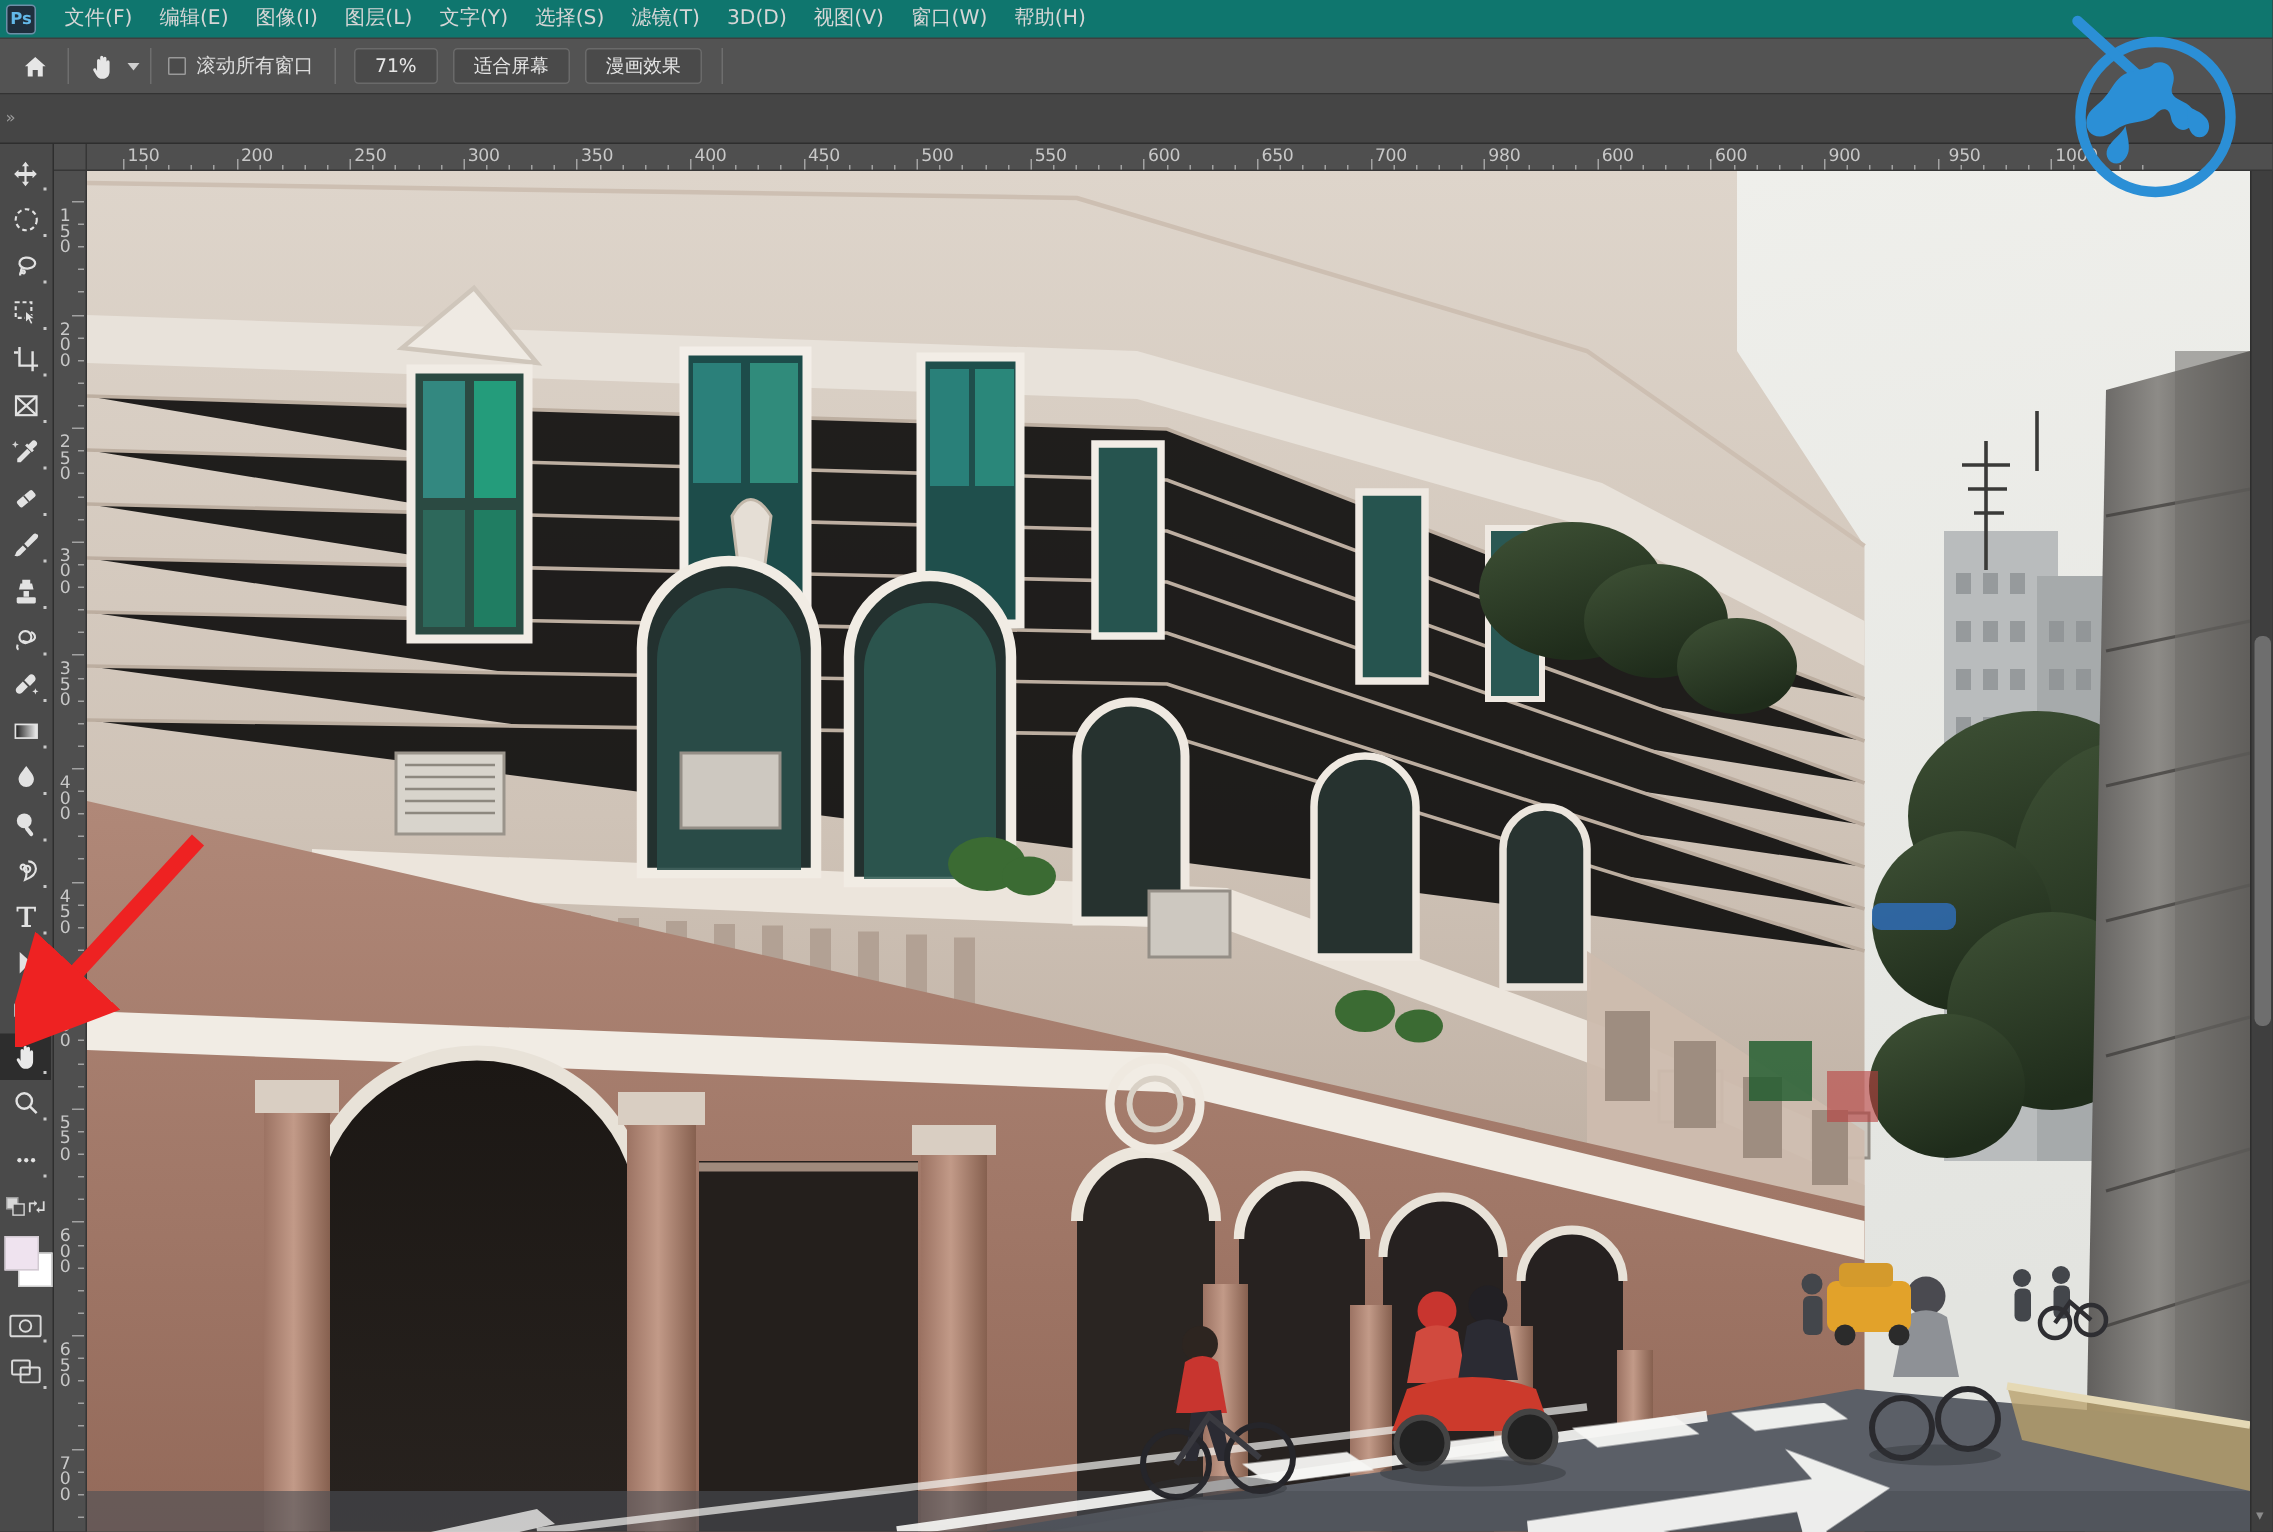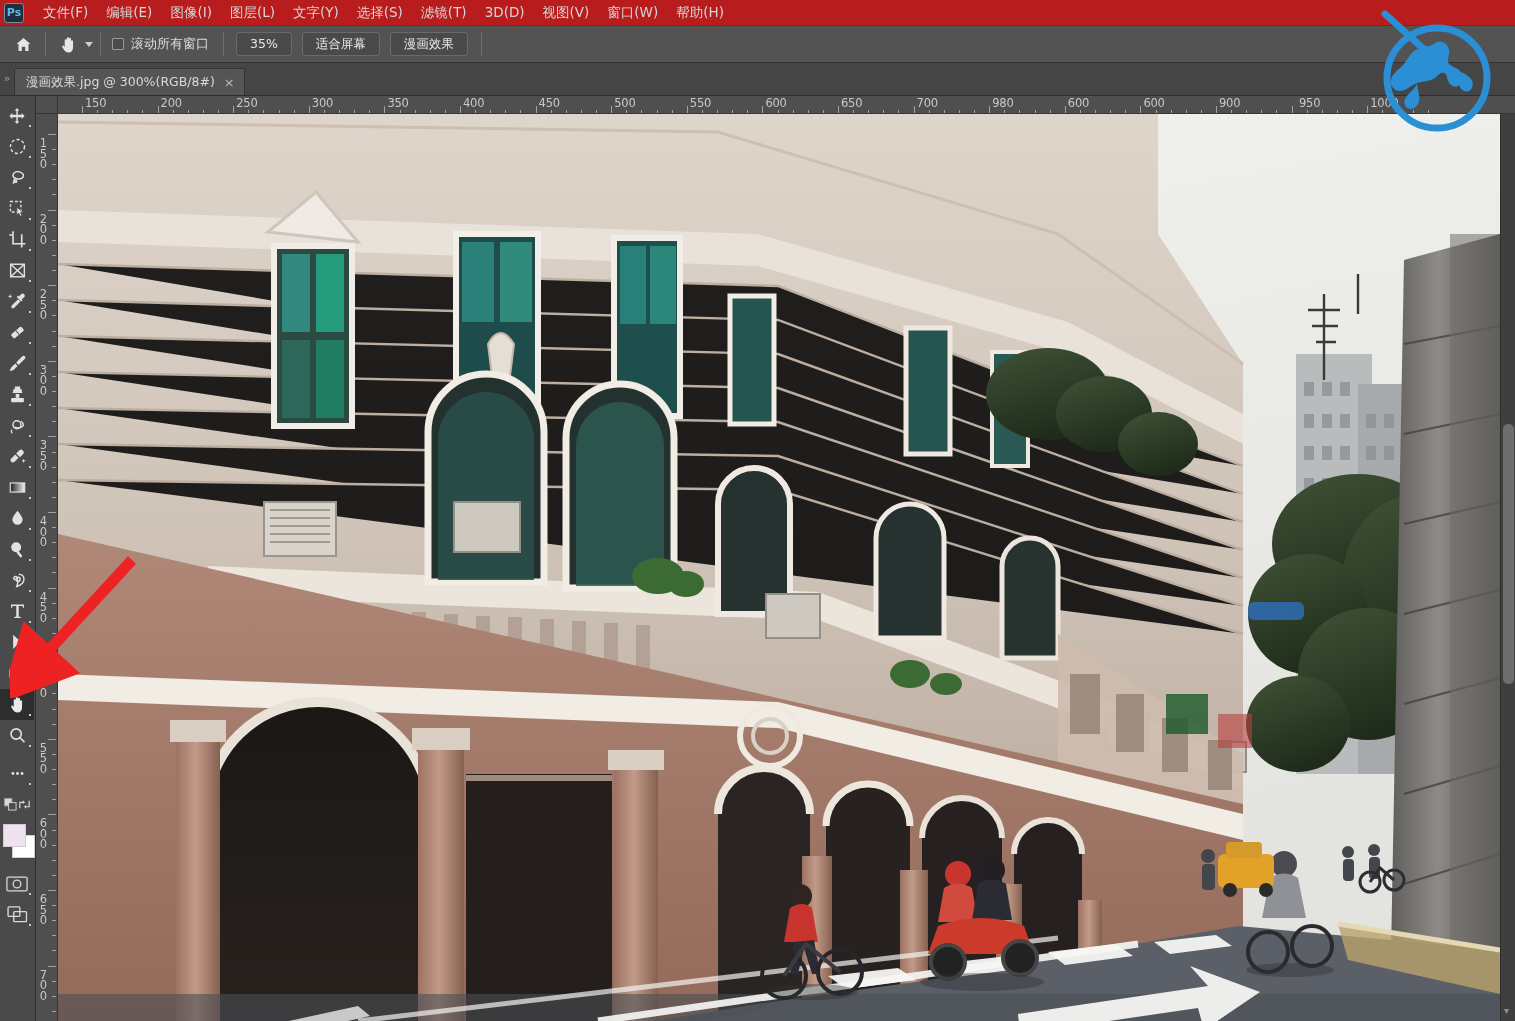--- a/index.html
+++ b/index.html
@@ -2,21 +2,21 @@
 <html><head>
 <meta charset="utf-8">
 <style>
   * { margin:0; padding:0; box-sizing:border-box; }
   html,body { width:1515px; height:1021px; overflow:hidden; background:#3b3b3b;
     font-family:"DejaVu Sans","Liberation Sans",sans-serif; }
 
   
   #menubar{
     position:absolute; left:0; top:0; width:1515px; height:26px;
-    background:#b91c1c; display:flex; align-items:center;
+    background:#0f766e; display:flex; align-items:center;
     border-bottom:1px solid #3f3f3f;
   }
   #app-logo{
     width:20px; height:20px; margin-left:4px; margin-right:10px;
     background:#1f2f3d; border:1px solid #6d8fa8; border-radius:3px;
     color:#63b8e8; font-size:11px; font-weight:bold;
     display:flex; align-items:center; justify-content:center;
     font-family:"DejaVu Sans",sans-serif;
   }
   .menu-item{
@@ -166,32 +166,28 @@
       <path d="M6 13V5.6a1.1 1.1 0 0 1 2.2 0v4.1V3.4a1.1 1.1 0 0 1 2.2 0v6.3V4.1a1.1 1.1 0 0 1 2.2 0v5.6V6.6a1.1 1.1 0 0 1 2.2 0v6.6c0 3.2-2 5.3-4.8 5.3-2.5 0-3.6-1-4.6-2.6l-2-3.3a1.1 1.1 0 0 1 1.7-1.3z" fill="#e6e6e6"></path>
     </svg>
   </div>
   <div class="caret"></div>
   <div class="ob-sep"></div>
   <div class="ob-check">
     <div class="chkbox"></div>
     <div class="ob-label">滚动所有窗口</div>
   </div>
   <div class="ob-sep" style="margin-left:14px"></div>
-  <div class="ob-btn">35%</div>
+  <div class="ob-btn">71%</div>
   <div class="ob-btn">适合屏幕</div>
   <div class="ob-btn">漫画效果</div>
   <div class="ob-sep" style="margin-left:8px"></div>
 </div>
 
 <div id="tabbar">
   <div id="panel-expander">»</div>
-  <div id="doc-tab">
-    <span>漫画效果.jpg @ 300%(RGB/8#)</span>
-    <span id="doc-tab-close">×</span>
-  </div>
 </div>
 
 <div id="toolbar">
 
   <div class="tool">
     <svg width="18" height="18" viewBox="0 0 20 20" fill="#e2e2e2">
       <path d="M10 1 7.4 4.2h1.8v4.4H4.8V6.8L1.6 10l3.2 3.2v-1.8h4.4v4.4H7.4L10 19l2.6-3.2h-1.8v-4.4h4.4v1.8L18.4 10l-3.2-3.2v1.8h-4.4V4.2h1.8z"></path>
     </svg>
       <span class="dot"></span>
   </div>

